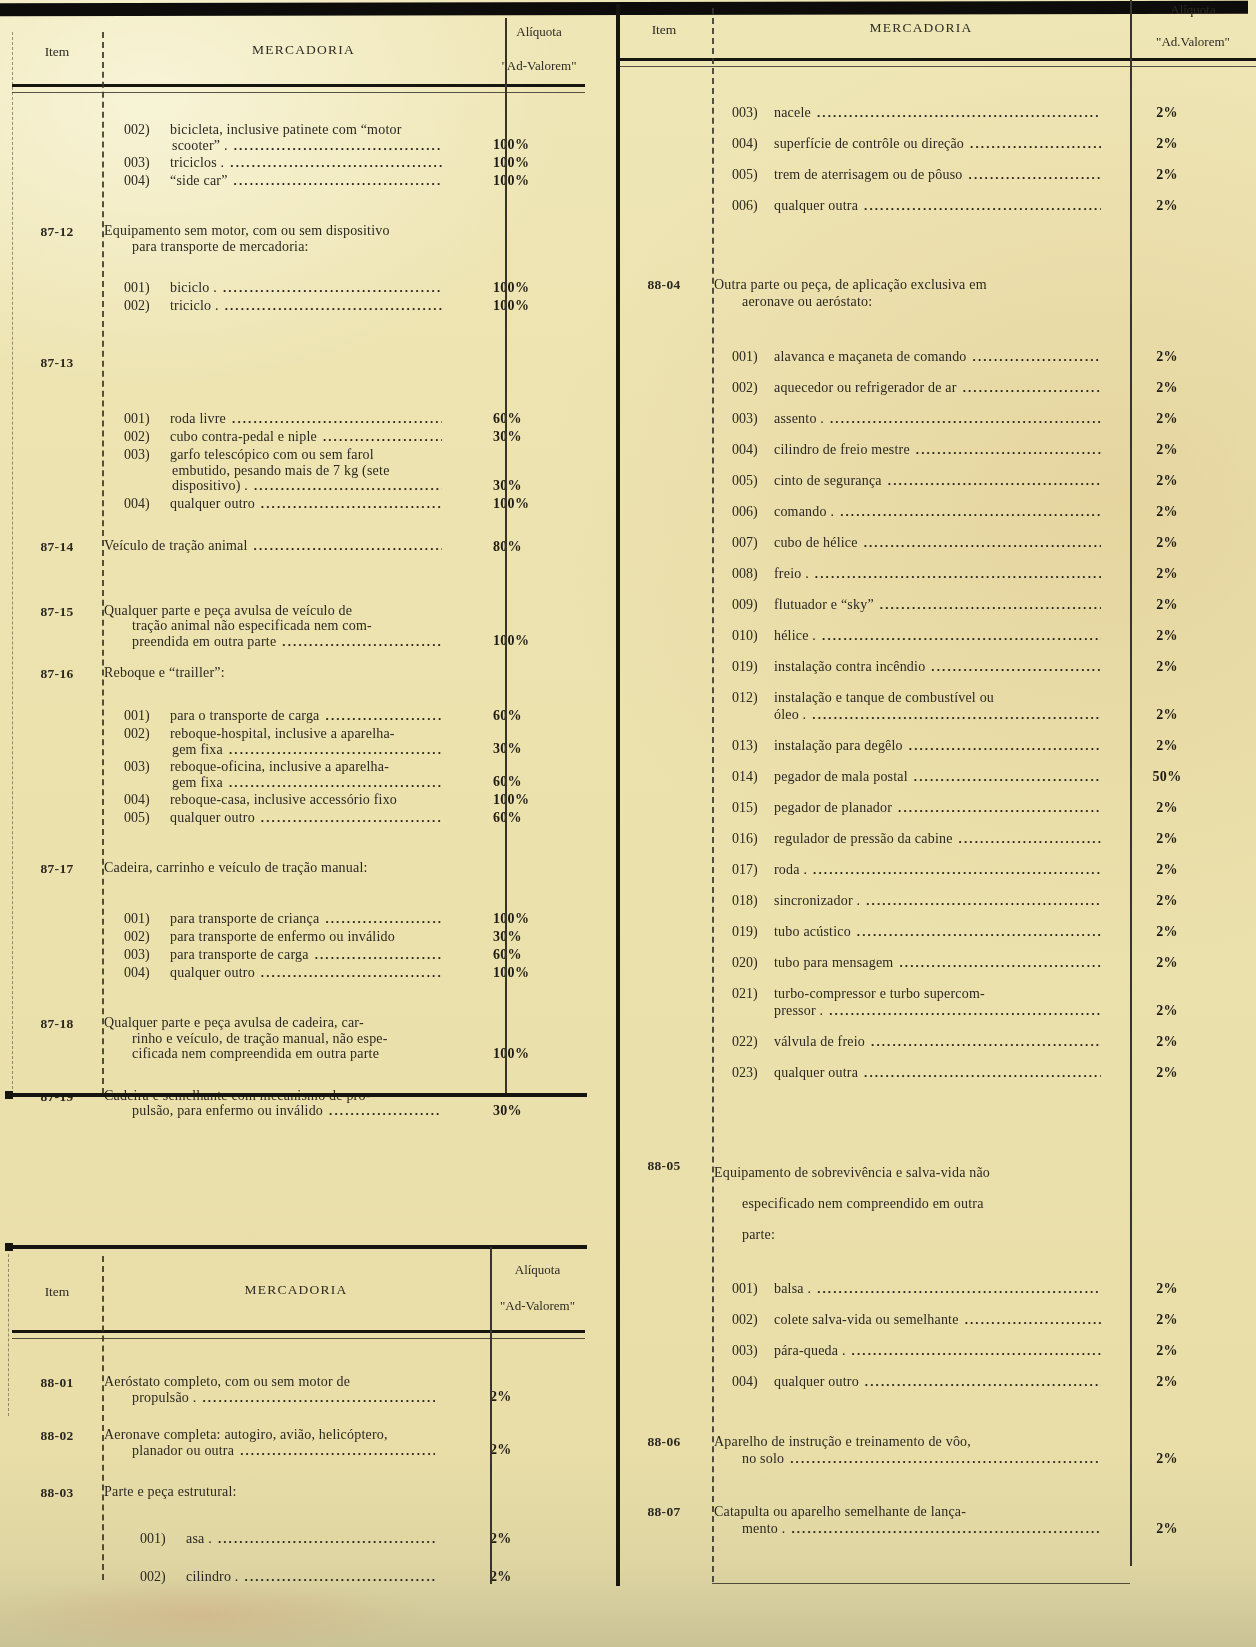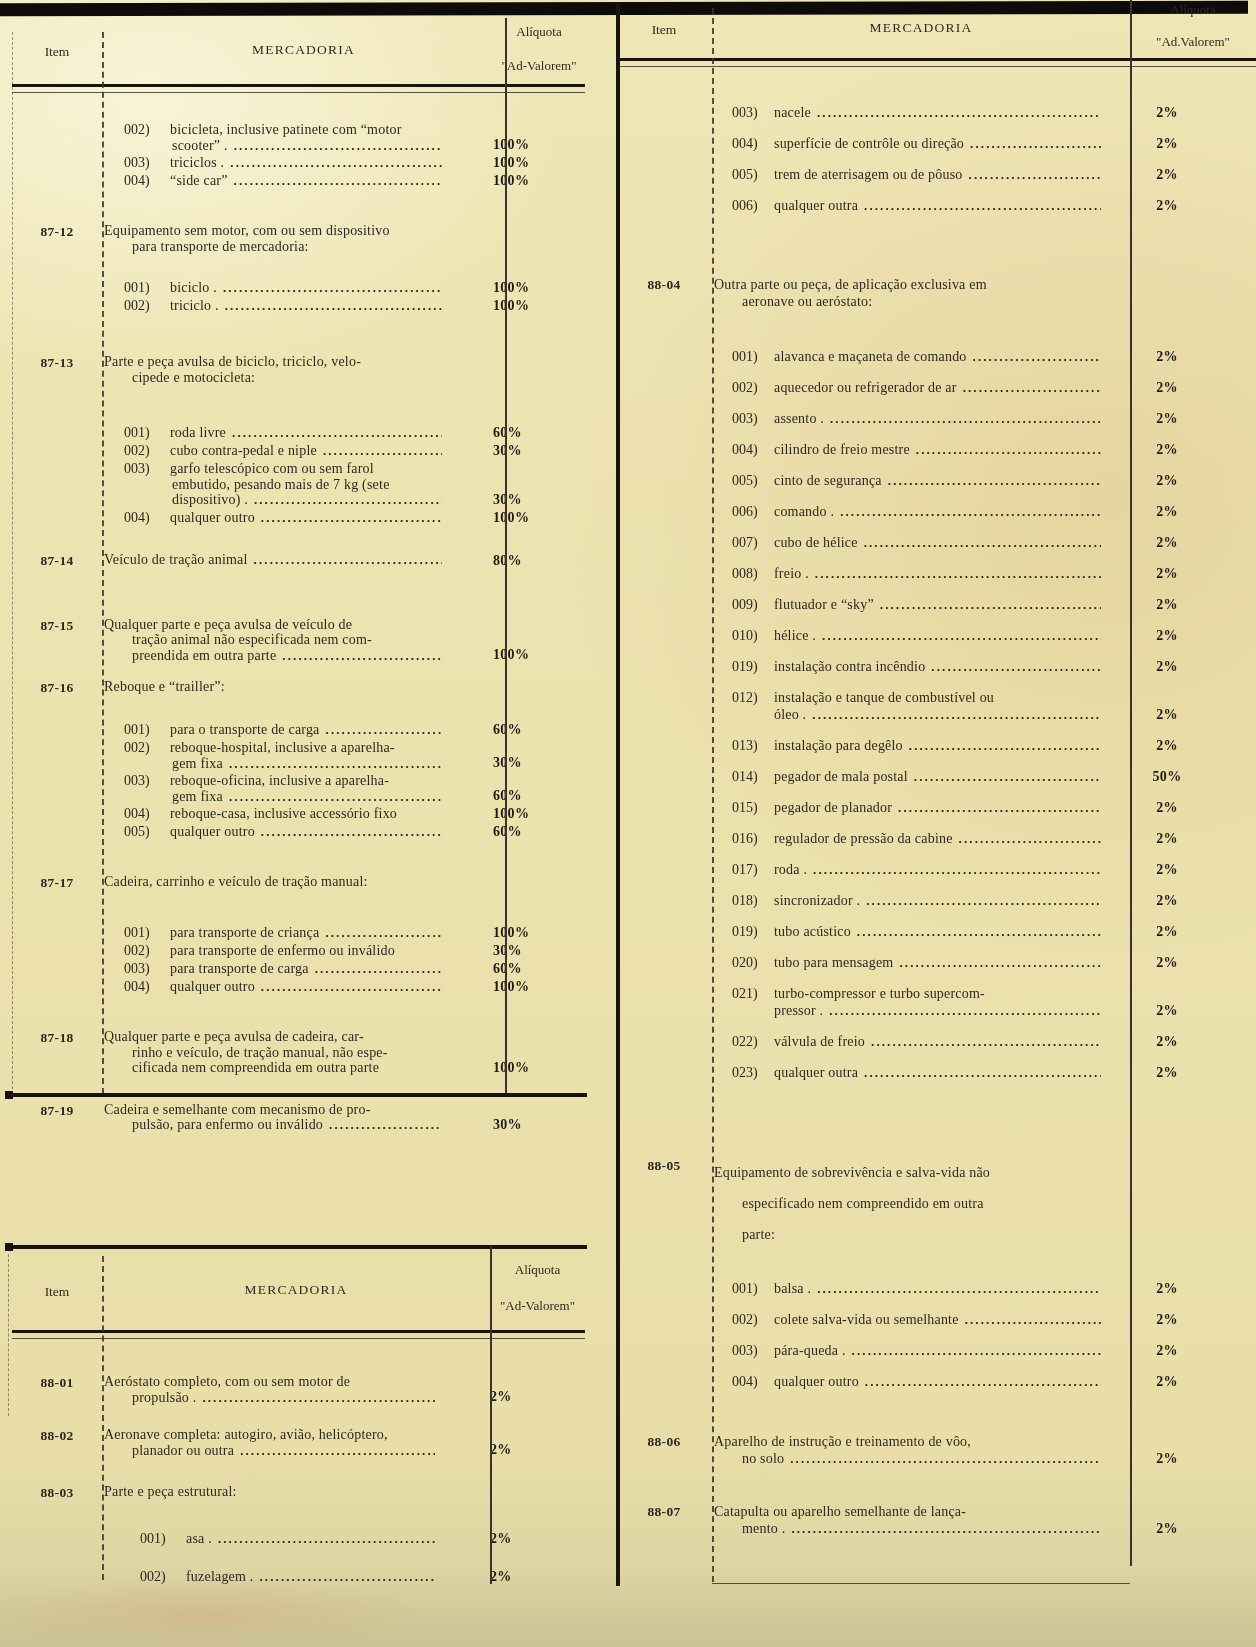--- a/index.html
+++ b/index.html
@@ -184,28 +184,20 @@
             <div class="line line1">
               <span class="num">002)</span>
               <span class="txt">triciclo .</span>
               <span class="dotfill">......................................................................................................................................................</span>
             </div>
           </div>
           <div class="cell-rate r-rate">100%</div>
         </div>
         <div class="row main mt-xl">
           <div class="cell-code r-code">87-13</div>
-          <div class="cell-desc r-lines">
-            <div class="line line1">
-              <span class="txt">Parte e peça avulsa de biciclo, triciclo, velo-</span>
-            </div>
-            <div class="line cont">
-              <span class="txt">cipede e motocicleta:</span>
-            </div>
-          </div>
           <div class="cell-rate r-rate"></div>
         </div>
         <div class="row sub mt-xl">
           <div class="cell-code r-code"></div>
           <div class="cell-desc r-lines">
             <div class="line line1">
               <span class="num">001)</span>
               <span class="txt">roda livre</span>
               <span class="dotfill">......................................................................................................................................................</span>
             </div>
@@ -493,21 +485,21 @@
               <span class="dotfill">......................................................................................................................................................</span>
             </div>
           </div>
           <div class="cell-rate r-rate">2%</div>
         </div>
         <div class="row sub mt-ll-a">
           <div class="cell-code r-code"></div>
           <div class="cell-desc r-lines">
             <div class="line line1">
               <span class="num">002)</span>
-              <span class="txt">fuzelagem .</span>
+              <span class="txt">cilindro .</span>
               <span class="dotfill">......................................................................................................................................................</span>
             </div>
           </div>
           <div class="cell-rate r-rate">2%</div>
         </div>
       </div>
     <div class="vr faint" style="left:-4px;top:4px;bottom:170px;"></div>
     <div class="vr dash" style="left:90px;top:6px;bottom:6px;"></div>
     <div class="vr" style="left:478px;top:-3px;bottom:2px;"></div>
   </section>

